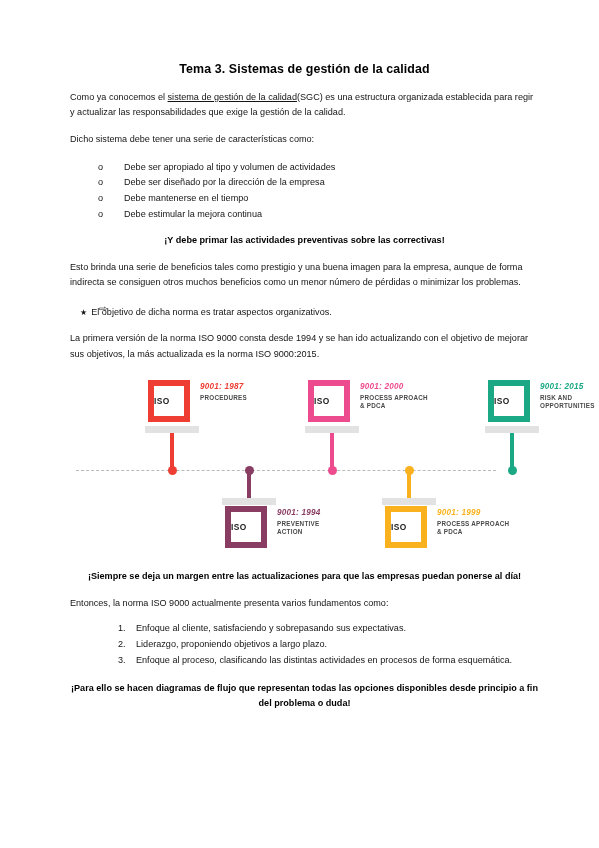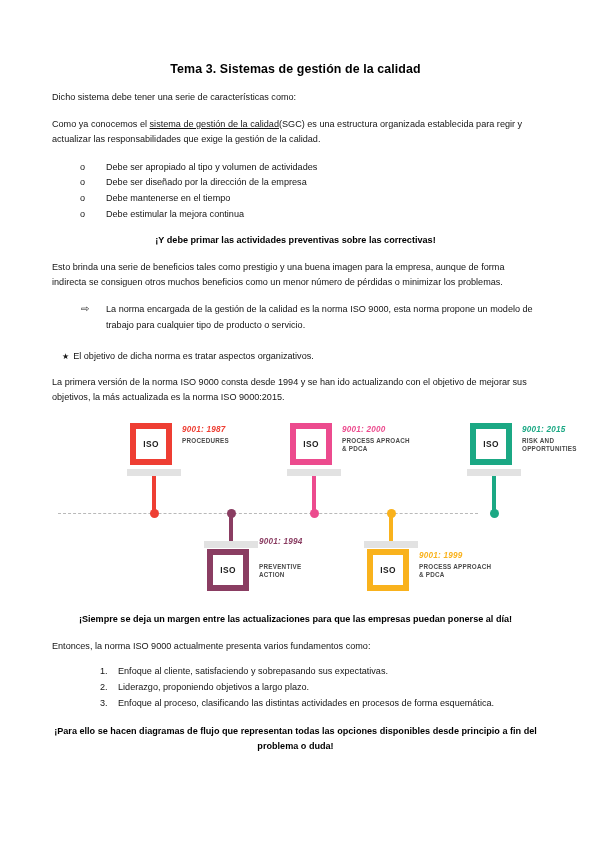--- a/index.html
+++ b/index.html
@@ -13,21 +13,21 @@
     height: 848px;
     font-family: "Liberation Sans", sans-serif;
     color: #111111;
     overflow: hidden;
   }
   .page {
     position: relative;
     width: 599px;
     height: 754px;
     box-sizing: border-box;
-    padding: 62px 60px 0 52px;
+    padding: 62px 60px 0 70px;
   }
   h1.doc-title {
     font-size: 12.4px;
     font-weight: bold;
     text-align: center;
     margin: 0 0 14px 0;
     letter-spacing: 0.1px;
     color: #000;
   }
   p.para {
@@ -138,21 +138,20 @@
   .tl-box {
     position: absolute;
     width: 30px;
     height: 30px;
     box-sizing: content-box;
     border-style: solid;
     border-width: 6px;
     background: #ffffff;
     display: flex;
     align-items: center;
-    justify-content: center;
   }
   .tl-box span {
     font-size: 8.4px;
     font-weight: bold;
     letter-spacing: 0.4px;
     color: #1c1c1c;
   }
   .tl-shadow {
     position: absolute;
     width: 54px;
@@ -177,37 +176,37 @@
     white-space: pre-line;
   }
 </style>
 </head>
 <body>
 
 <div class="page">
 
   <h1 class="doc-title">Tema 3. Sistemas de gestión de la calidad</h1>
 
+  <p class="para"><span>Como ya conocemos el </span><span class="u">sistema de gestión de la calidad</span><span>(SGC) es una estructura organizada establecida para regir y actualizar las responsabilidades que exige la gestión de la calidad.</span></p>
+
   <p class="para">Dicho sistema debe tener una serie de características como:</p>
-
-  <p class="para"><span>Como ya conocemos el </span><span class="u">sistema de gestión de la calidad</span><span>(SGC) es una estructura organizada establecida para regir y actualizar las responsabilidades que exige la gestión de la calidad.</span></p>
 
   <ul class="circ">
     <li><span class="bullet-o">o</span><span>Debe ser apropiado al tipo y volumen de actividades</span></li>
     <li><span class="bullet-o">o</span><span>Debe ser diseñado por la dirección de la empresa</span></li>
     <li><span class="bullet-o">o</span><span>Debe mantenerse en el tiempo</span></li>
     <li><span class="bullet-o">o</span><span>Debe estimular la mejora continua</span></li>
   </ul>
 
   <p class="center-bold">¡Y debe primar las actividades preventivas sobre las correctivas!</p>
 
   <p class="para">Esto brinda una serie de beneficios tales como prestigio y una buena imagen para la empresa, aunque de forma indirecta se consiguen otros muchos beneficios como un menor número de pérdidas o minimizar los problemas.</p>
 
   <ul class="arrow">
-    <li><span class="bullet-arrow">⇨</span><span>La norma encargada de la gestión de la calidad es la norma ISO 9000, esta norma propone un modelo de trabajo para cualquier tipo de producto o servicio.</span></li>
+    <li><span class="bullet-arrow">⇨</span></li>
   </ul>
 
 
   <p class="star-line"><span class="star-glyph">★</span><span>El objetivo de dicha norma es tratar aspectos organizativos.</span></p>
 
   <p class="para">La primera versión de la norma ISO 9000 consta desde 1994 y se han ido actualizando con el objetivo de mejorar sus objetivos, la más actualizada es la norma ISO 9000:2015.</p>
 
   <div class="timeline">
     <div class="tl-axis"></div>
     <div id="tl-nodes">
@@ -218,21 +217,21 @@
           <span>ISO</span>
         </div>
         <div class="tl-year" style="left: 132px; top: 8px; color: rgb(238, 62, 51);">9001: 1987</div>
         <div class="tl-desc" style="left: 132px; top: 20px;">PROCEDURES</div>
         <div class="tl-dot" style="left: 177px; background: rgb(138, 61, 98);"></div>
         <div class="tl-stem" style="left: 179.4px; top: 96px; height: 30px; background: rgb(138, 61, 98);"></div>
         <div class="tl-shadow" style="left: 154px; top: 124px;"></div>
         <div class="tl-box" style="left: 157px; top: 132px; border-color: rgb(138, 61, 98);">
           <span>ISO</span>
         </div>
-        <div class="tl-year" style="left: 209px; top: 120px; color: rgb(138, 61, 98);">9001: 1994</div>
+        <div class="tl-year" style="left: 209px; top: 134px; color: rgb(138, 61, 98);">9001: 1994</div>
         <div class="tl-desc" style="left: 209px; top: 146px;">PREVENTIVE
 ACTION</div>
         <div class="tl-dot" style="left: 260px; background: rgb(236, 75, 142);"></div>
         <div class="tl-stem" style="left: 262.4px; top: 59px; height: 41px; background: rgb(236, 75, 142);"></div>
         <div class="tl-shadow" style="left: 237px; top: 52px;"></div>
         <div class="tl-box" style="left: 240px; top: 6px; border-color: rgb(236, 75, 142);">
           <span>ISO</span>
         </div>
         <div class="tl-year" style="left: 292px; top: 8px; color: rgb(236, 75, 142);">9001: 2000</div>
         <div class="tl-desc" style="left: 292px; top: 20px;">PROCESS APROACH

